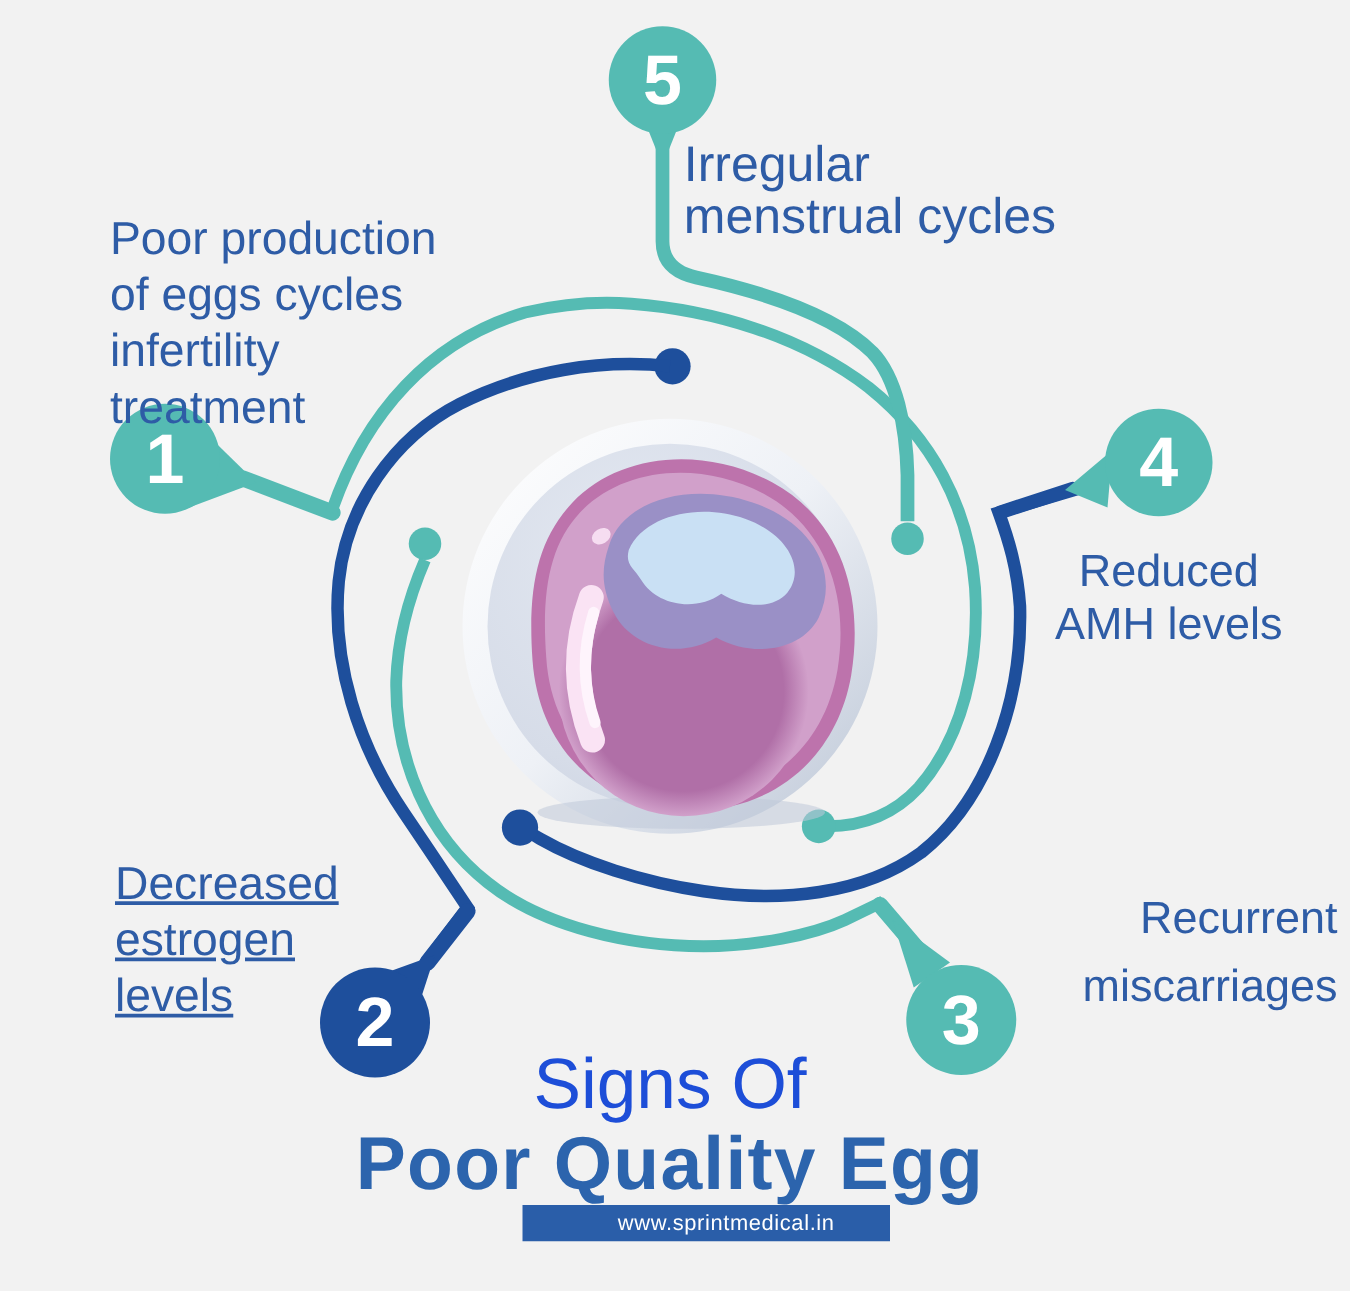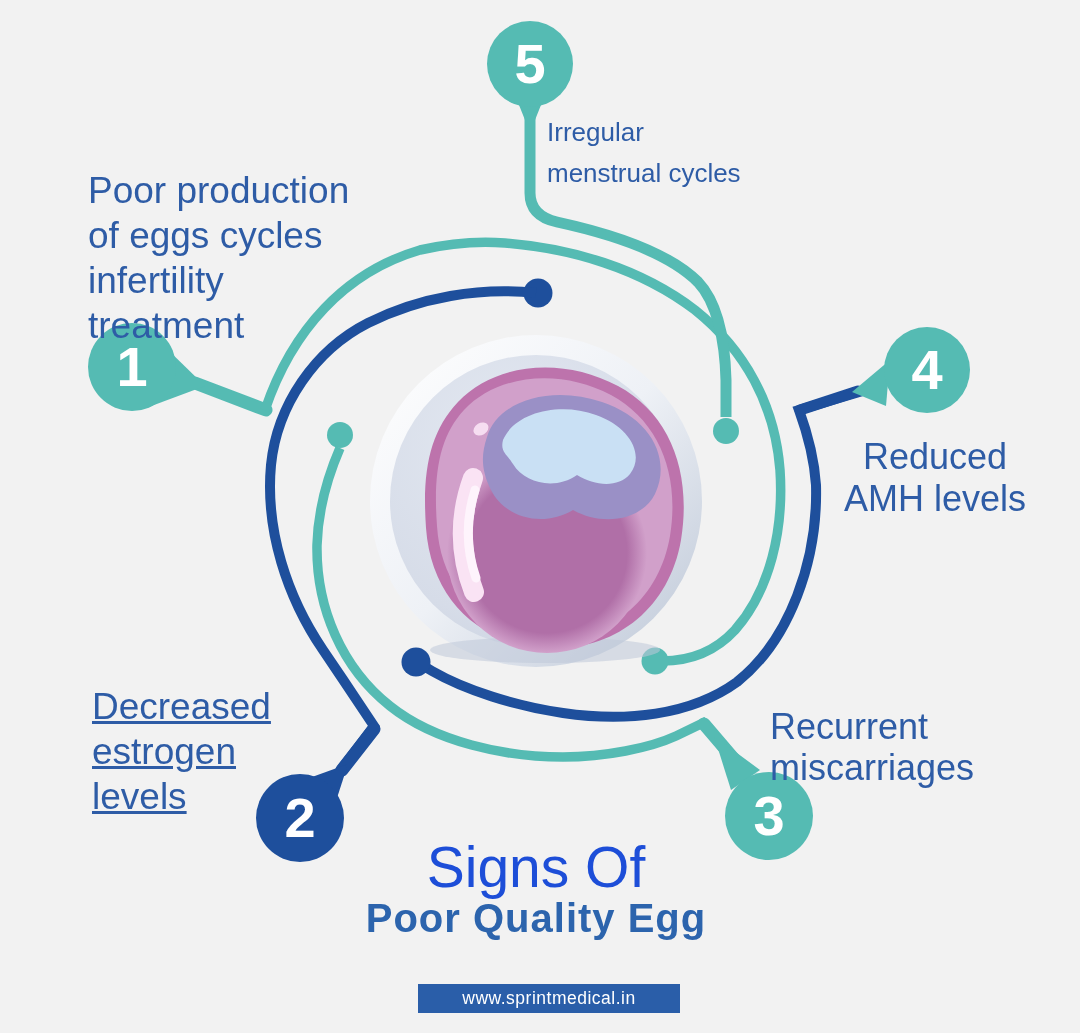--- a/index.html
+++ b/index.html
@@ -8,35 +8,35 @@
     position:relative;width:1080px;height:1033px;
     background:#f2f2f2;overflow:hidden;
   }
   .canvas svg{position:absolute;left:0;top:0;}
   .label{
     position:absolute;color:#2e5ca6;white-space:pre-line;
     font-weight:400;
   }
   .label-1{left:88px;top:168px;font-size:37px;line-height:45px;}
   .label-2{left:92px;top:684px;font-size:37px;line-height:45px;text-decoration:underline;}
-  .label-3{left:770px;top:706px;width:300px;font-size:36px;line-height:41px;text-align:left;}
+  .label-3{left:770px;top:706px;width:300px;font-size:36px;line-height:55px;text-align:right;}
   .label-4{left:785px;top:436px;width:300px;font-size:36px;line-height:42px;text-align:center;}
-  .label-5{left:547px;top:112px;font-size:26px;line-height:41px;}
+  .label-5{left:547px;top:112px;font-size:40px;line-height:41px;}
   .badge-num{
     font-weight:bold;font-size:56px;fill:#ffffff;
     font-family:"Liberation Sans", sans-serif;text-anchor:middle;
   }
   .title-line1{position:absolute;left:0;top:834px;width:1072px;text-align:center;
     font-size:57px;color:#1d4ed8;letter-spacing:0px;}
   .title-line2{position:absolute;left:0;top:896px;width:1072px;text-align:center;
-    font-size:40px;font-weight:bold;color:#2c64ad;letter-spacing:1px;}
+    font-size:60px;font-weight:bold;color:#2c64ad;letter-spacing:1px;}
   .footer-bar{
-    position:absolute;left:418px;top:984px;width:262px;height:29px;
+    position:absolute;left:418px;top:964px;width:262px;height:29px;
     background:#2a5ea9;color:#ffffff;font-size:17.5px;line-height:29px;
-    text-align:center;letter-spacing:0.5px;
+    text-align:center;letter-spacing:0.5px;padding-left:32px;
   }
 </style>
 </head>
 <body>
 
 <div class="canvas">
 
   <svg width="1080" height="1033" viewBox="0 0 1080 1033">
     <defs>
       <linearGradient id="outerSphere" x1="0" y1="0" x2="1" y2="1">

